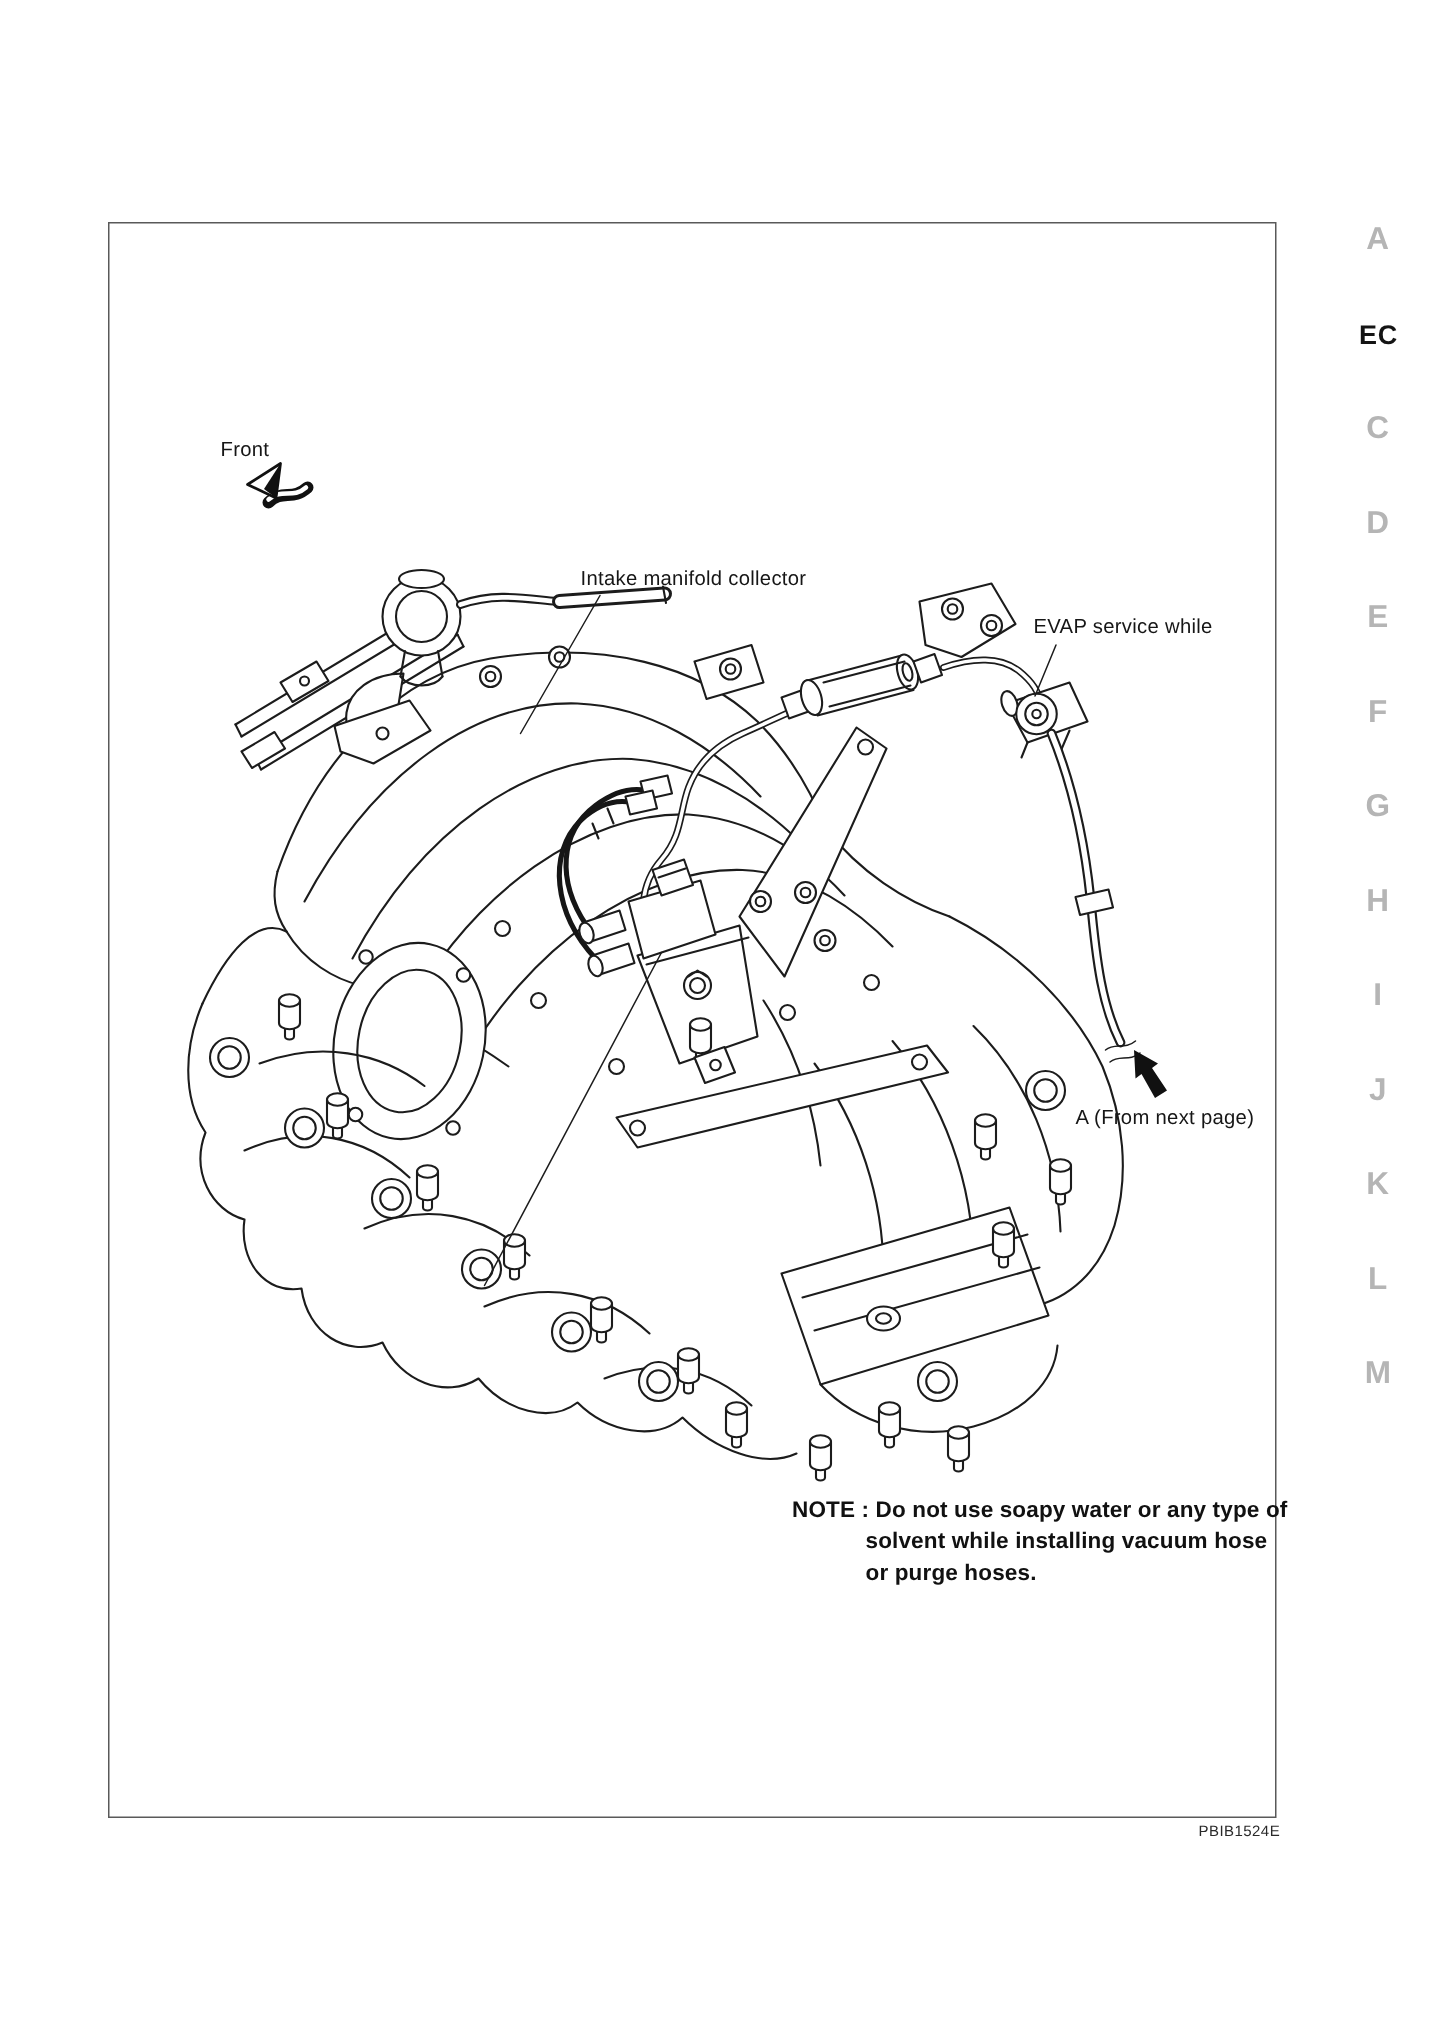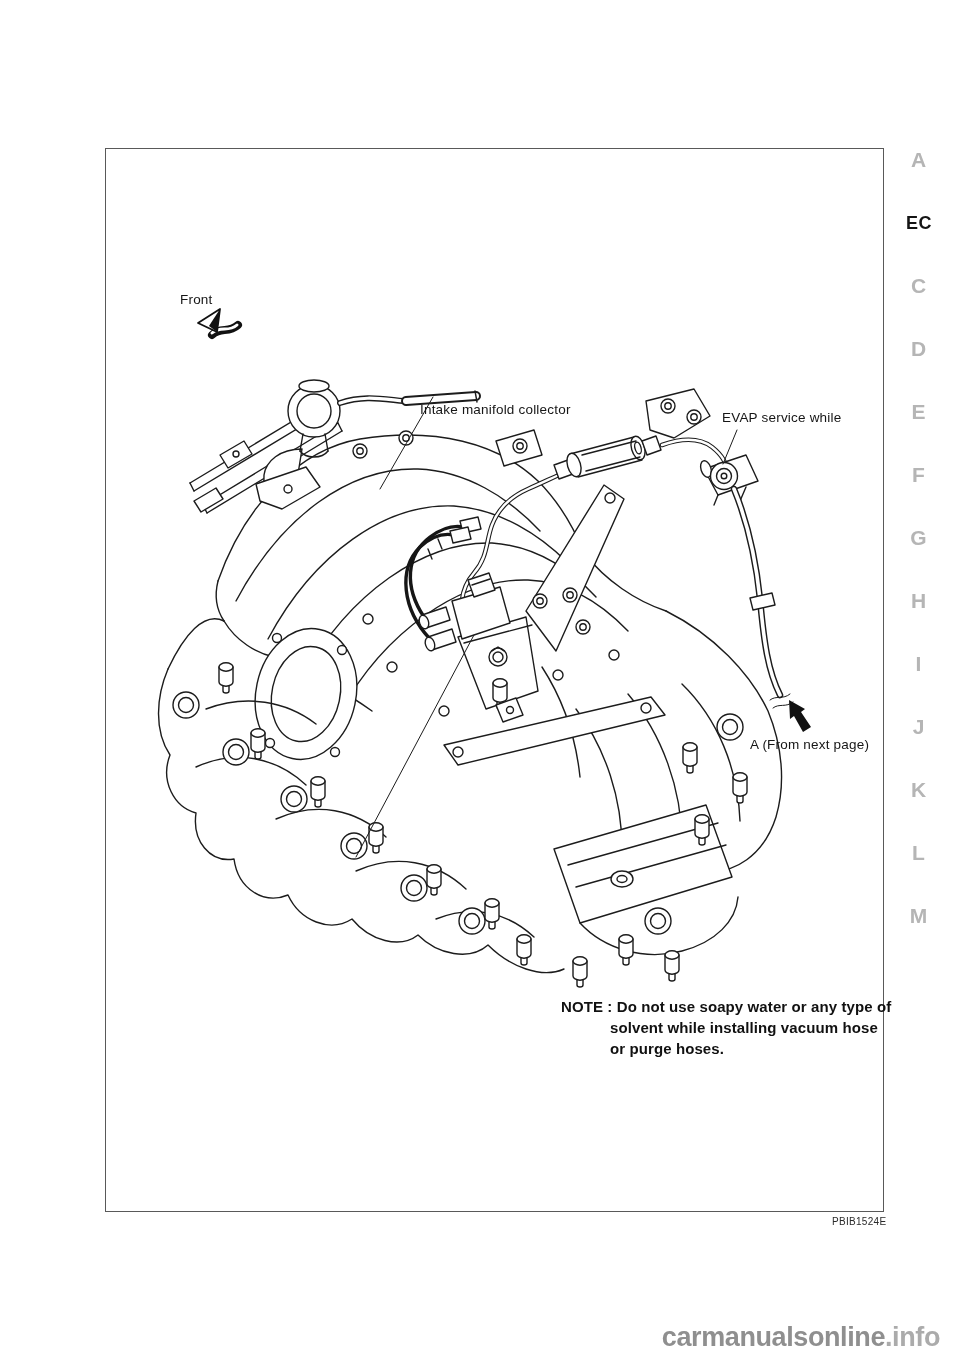--- a/index.html
+++ b/index.html
@@ -1,18 +1,18 @@
 <!DOCTYPE html>
 <html><head>
 <meta charset="utf-8">
 <style>
   html,body{margin:0;padding:0;background:#ffffff;}
   .page{position:relative;width:960px;height:1358px;background:#ffffff;overflow:hidden;
         font-family:"Liberation Sans",sans-serif;}
-  .figure-frame{position:absolute;left:105px;top:148px;width:779px;height:1064px;
+  .figure-frame{position:absolute;left:72px;top:148px;width:779px;height:1064px;
         background:#ffffff;border:1px solid #595959;box-sizing:border-box;}
   .figure-frame svg{position:absolute;left:0;top:0;}
   .lbl{position:absolute;font-size:13.5px;color:#161616;letter-spacing:0.2px;white-space:nowrap;line-height:15px;}
   .lbl.two-line{line-height:18px;}
   .note-line{position:absolute;font-size:15px;font-weight:700;color:#111;white-space:nowrap;letter-spacing:0.1px;}
   .fig-code{position:absolute;font-size:10px;color:#2a2a2a;letter-spacing:0.3px;margin-top:21px;}
   .idx{position:absolute;left:899px;width:40px;text-align:center;
        font-size:21px;font-weight:700;color:#b5b5b5;letter-spacing:1px;line-height:22px;}
   .idx.active{font-size:18px;font-weight:600;color:#141414;letter-spacing:0.5px;text-align:center;}
   .watermark{position:absolute;top:1322px;right:20px;font-size:27px;font-weight:600;letter-spacing:-0.4px;white-space:nowrap;}
@@ -233,21 +233,21 @@
         <path d="M106,186 C115,177 122,185 132,176" fill="none" stroke="#111" stroke-width="8" stroke-linecap="round"></path>
         <path d="M106,184 C115,176 122,184 131,176" fill="none" stroke="#fff" stroke-width="3" stroke-linecap="round"></path>
         <polygon points="92,174 114,160 111,183" fill="#fff" stroke="#111" stroke-width="1.8" stroke-linejoin="round"></polygon>
         <polygon points="103,177 114,160 111,183" fill="#111"></polygon>
       </g>
 
       <polygon class="blk" points="683,551 699,560 695,563 705,578 697,583 688,567 684,570"></polygon>
     </svg>
 
     <div class="lbl" style="left:74px;top:143px;">Front</div>
-    <div class="lbl" style="left:314px;top:229px;margin-top:24px;">Intake manifold collector</div>
+    <div class="lbl" style="left:314px;top:229px;">Intake manifold collector</div>
     <div class="lbl" style="left:616px;top:261px;">EVAP service while</div>
     <div class="lbl" style="left:644px;top:588px;">A (From next page)</div>
 
     <div class="note-line" style="left:455px;top:849px;">NOTE : Do not use soapy water or any type of</div>
     <div class="note-line" style="left:504px;top:870px;">solvent while installing vacuum hose</div>
     <div class="note-line" style="left:504px;top:891px;">or purge hoses.</div>
 
     <div class="fig-code" style="left:726px;top:1046px;">PBIB1524E</div>
   </div>
 
@@ -260,17 +260,14 @@
     <span class="idx" style="top:464px;">F</span>
     <span class="idx" style="top:527px;">G</span>
     <span class="idx" style="top:590px;">H</span>
     <span class="idx" style="top:653px;">I</span>
     <span class="idx" style="top:716px;">J</span>
     <span class="idx" style="top:779px;">K</span>
     <span class="idx" style="top:842px;">L</span>
     <span class="idx" style="top:905px;">M</span>
   </div>
 
-  <div class="watermark">
-    <span class="site">carmanualsonline</span><span class="tld">.info</span>
-  </div>
 
 </div>
 
 </body></html>

